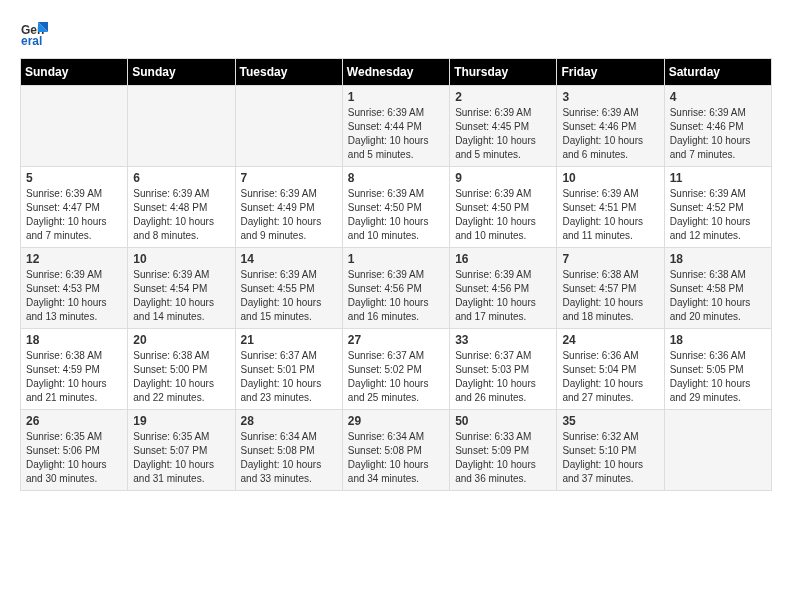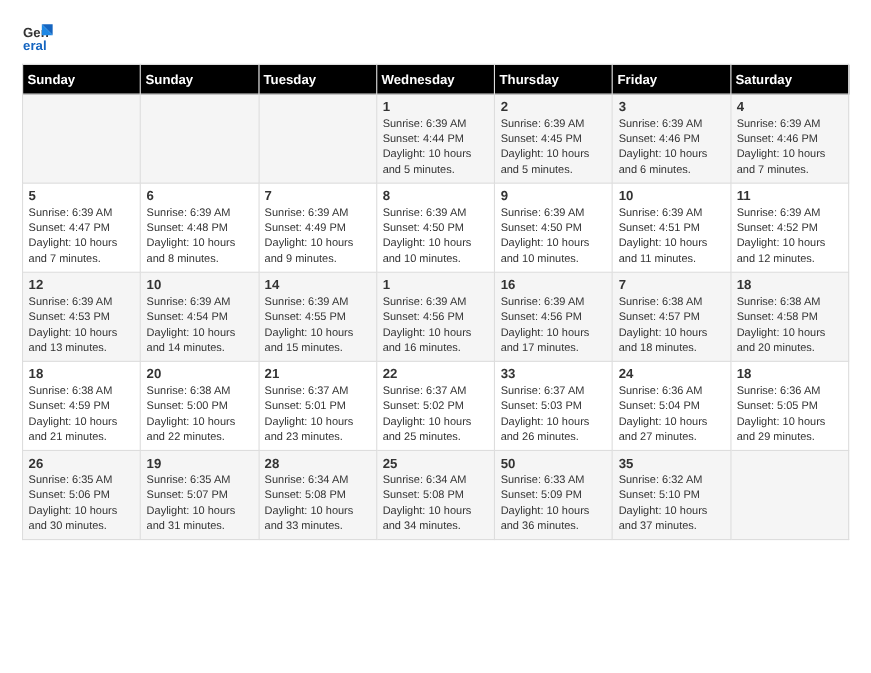--- a/index.html
+++ b/index.html
@@ -211,21 +211,21 @@
           </td>
           <td>
             <span class="day-num">20</span>
             <div class="day-info">Sunrise: 6:38 AM<br>Sunset: 5:00 PM<br>Daylight: 10 hours<br>and 22 minutes.</div>
           </td>
           <td>
             <span class="day-num">21</span>
             <div class="day-info">Sunrise: 6:37 AM<br>Sunset: 5:01 PM<br>Daylight: 10 hours<br>and 23 minutes.</div>
           </td>
           <td>
-            <span class="day-num">22</span>
+            <span class="day-num">27</span>
             <div class="day-info">Sunrise: 6:37 AM<br>Sunset: 5:02 PM<br>Daylight: 10 hours<br>and 25 minutes.</div>
           </td>
           <td>
             <span class="day-num">33</span>
             <div class="day-info">Sunrise: 6:37 AM<br>Sunset: 5:03 PM<br>Daylight: 10 hours<br>and 26 minutes.</div>
           </td>
           <td>
             <span class="day-num">24</span>
             <div class="day-info">Sunrise: 6:36 AM<br>Sunset: 5:04 PM<br>Daylight: 10 hours<br>and 27 minutes.</div>
           </td>
@@ -241,21 +241,21 @@
           </td>
           <td>
             <span class="day-num">19</span>
             <div class="day-info">Sunrise: 6:35 AM<br>Sunset: 5:07 PM<br>Daylight: 10 hours<br>and 31 minutes.</div>
           </td>
           <td>
             <span class="day-num">28</span>
             <div class="day-info">Sunrise: 6:34 AM<br>Sunset: 5:08 PM<br>Daylight: 10 hours<br>and 33 minutes.</div>
           </td>
           <td>
-            <span class="day-num">25</span>
+            <span class="day-num">29</span>
             <div class="day-info">Sunrise: 6:34 AM<br>Sunset: 5:08 PM<br>Daylight: 10 hours<br>and 34 minutes.</div>
           </td>
           <td>
             <span class="day-num">50</span>
             <div class="day-info">Sunrise: 6:33 AM<br>Sunset: 5:09 PM<br>Daylight: 10 hours<br>and 36 minutes.</div>
           </td>
           <td>
             <span class="day-num">35</span>
             <div class="day-info">Sunrise: 6:32 AM<br>Sunset: 5:10 PM<br>Daylight: 10 hours<br>and 37 minutes.</div>
           </td>

